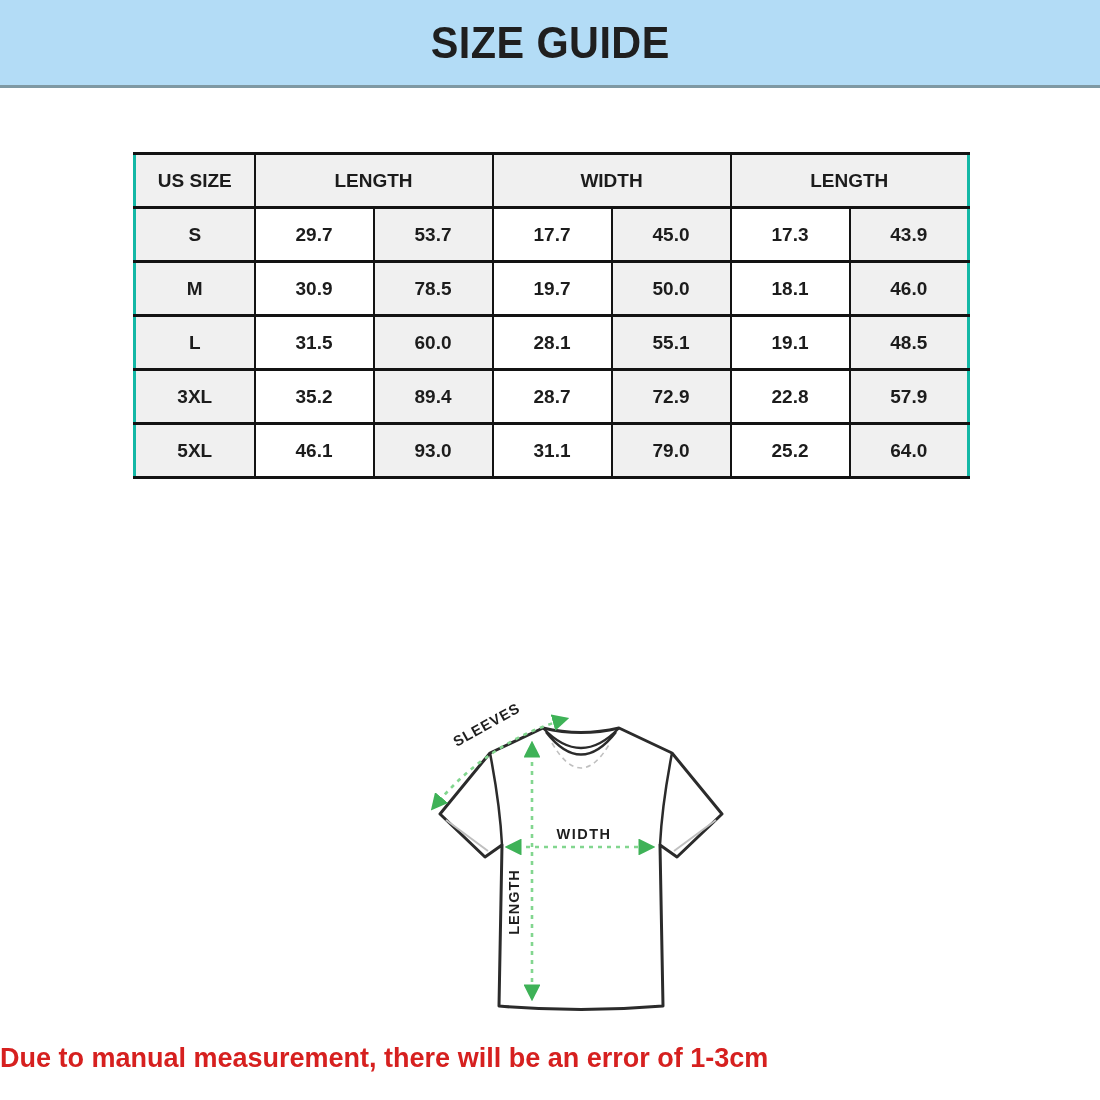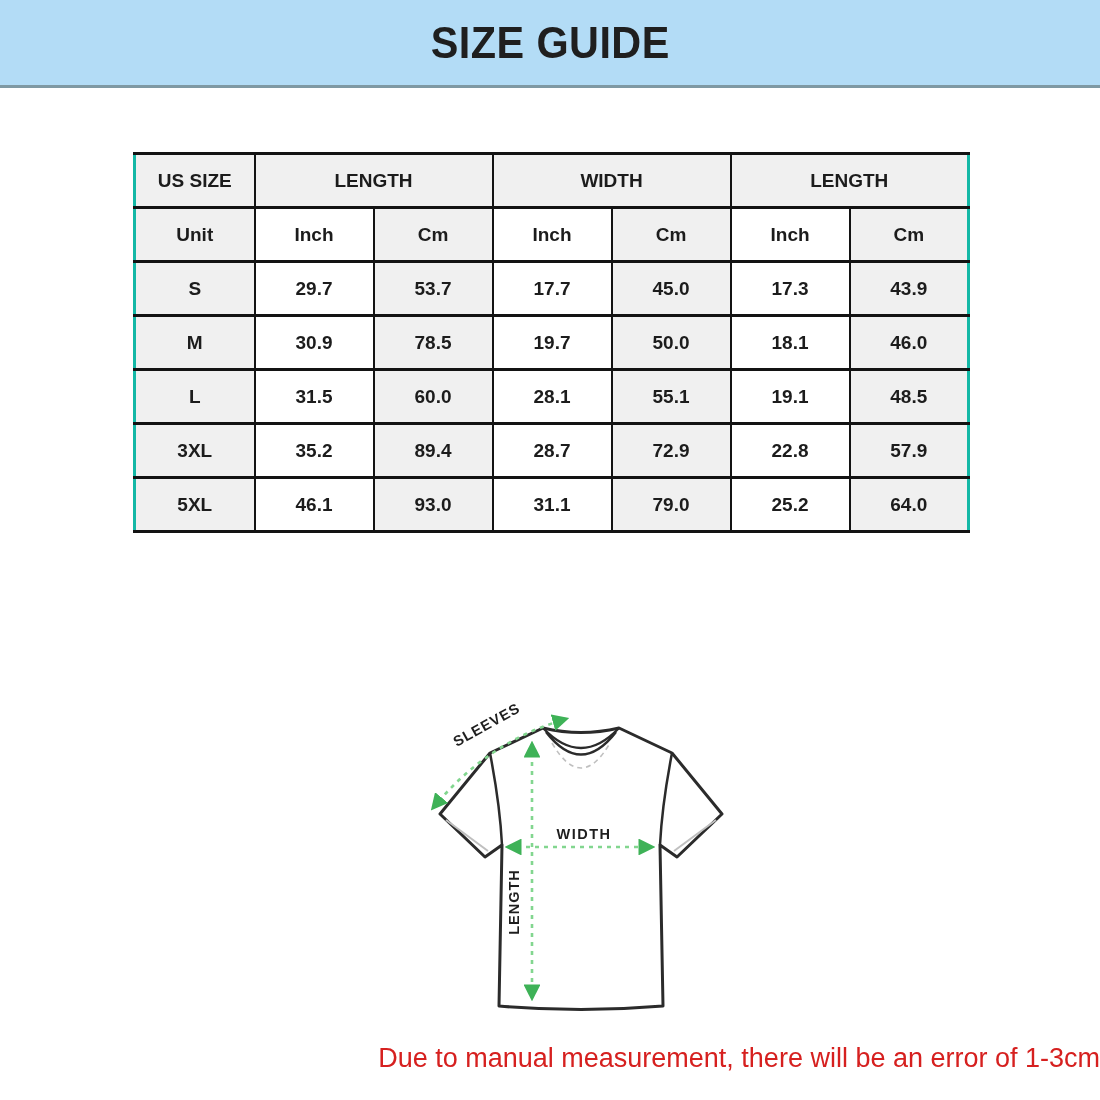--- a/index.html
+++ b/index.html
@@ -38,22 +38,22 @@
 
   
   svg.shirt{position:absolute;left:400px;top:690px;width:360px;height:350px;}
   svg.shirt text{
     font-family:"Liberation Sans", sans-serif;
     font-weight:700;fill:#1e1e1e;
   }
 
   
   .note{
-    position:absolute;left:0;top:1043px;width:1100px;text-align:right;
-    font-size:27px;font-weight:400;color:#d6201f;
+    position:absolute;left:0;top:1043px;width:1100px;text-align:left;
+    font-size:27px;font-weight:700;color:#d6201f;
   }
 </style>
 </head>
 <body>
 
 <div class="stage">
 
   <div class="banner">
     <h1>SIZE GUIDE</h1>
   </div>
@@ -67,29 +67,20 @@
         <col style="width:119px">
         <col style="width:119px">
         <col style="width:119px">
     </colgroup>
     <tbody>
       <tr class="head">
         <td class="g">US SIZE</td>
         <td class="g" colspan="2">LENGTH</td>
         <td class="g" colspan="2">WIDTH</td>
         <td class="g" colspan="2">LENGTH</td>
-      </tr>
-      <tr class="head">
-        <td class="g">Unit</td>
-        <td>Inch</td>
-        <td class="g">Cm</td>
-        <td>Inch</td>
-        <td class="g">Cm</td>
-        <td>Inch</td>
-        <td class="g">Cm</td>
       </tr>
 
       <tr>
         <td class="g">S</td>
         <td>29.7</td>
         <td class="g">53.7</td>
         <td>17.7</td>
         <td class="g">45.0</td>
         <td>17.3</td>
         <td class="g">43.9</td>

